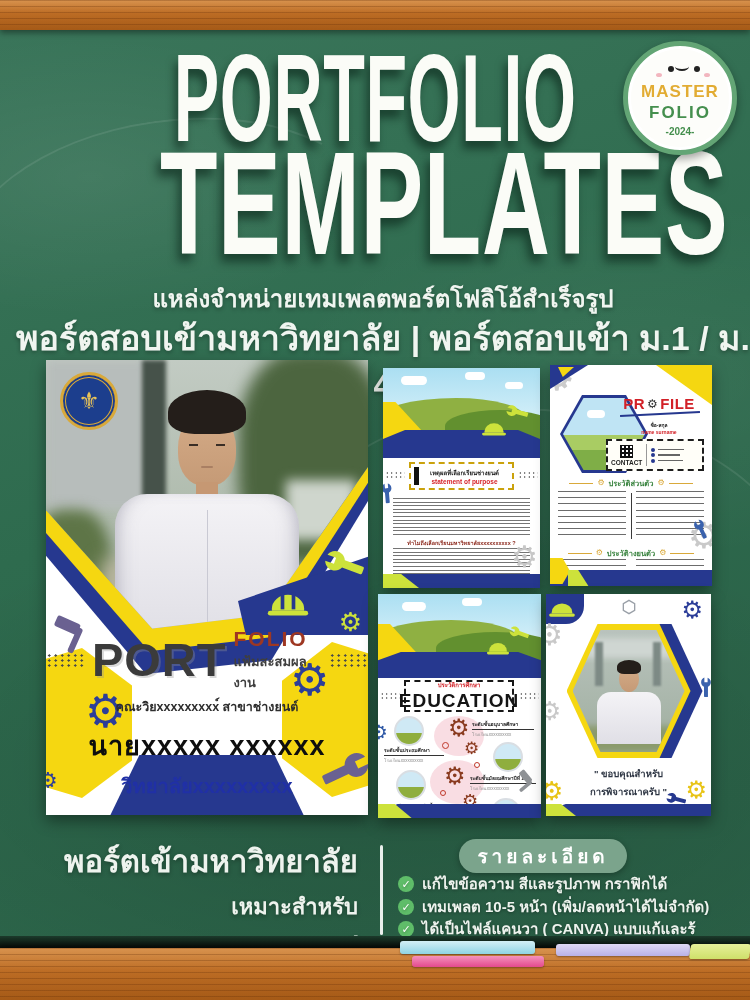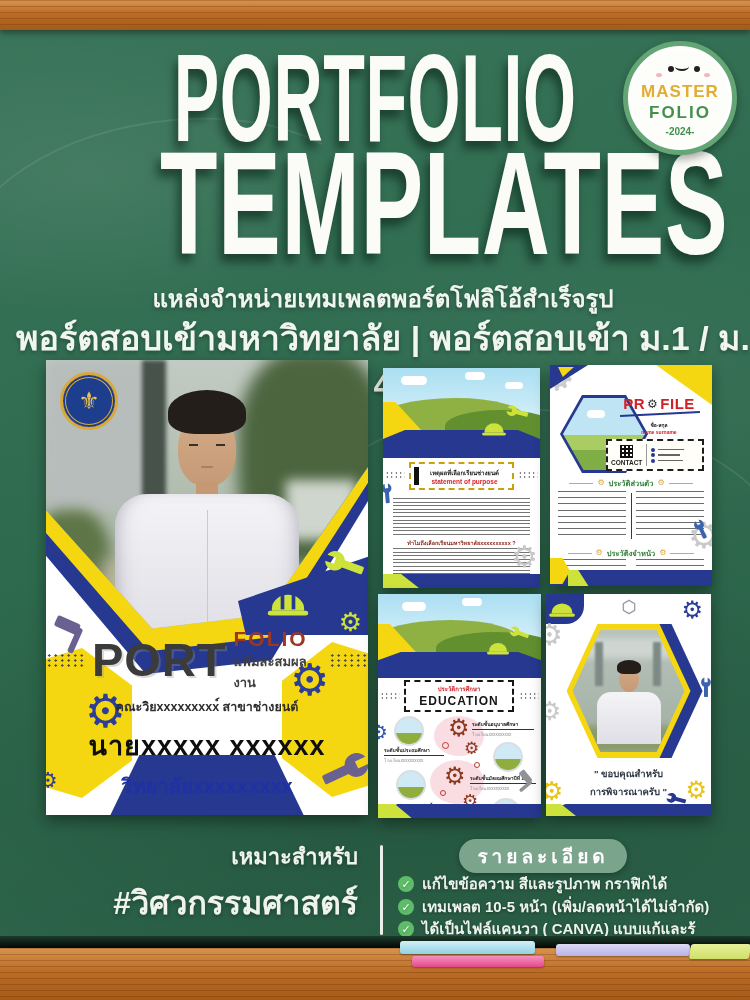--- a/index.html
+++ b/index.html
@@ -318,21 +318,21 @@
       <span>ประวัติส่วนตัว</span>
       <span class="g" style="position:static;font-size:8px;color:#d9a93a;">⚙</span>
       <div class="orn-line"></div>
     </div>
     <div class="flines" style="left:8px;top:126px;width:68px;height:50px;"></div>
     <div class="flines" style="right:8px;top:126px;width:68px;height:50px;"></div>
     <div style="position:absolute;left:50%;top:128px;width:1px;height:46px;background:#3a3a3a;"></div>
     <div class="sec" style="top:182px;">
       <div class="orn-line"></div>
       <span class="g" style="position:static;font-size:8px;color:#d9a93a;">⚙</span>
-      <span>ประวัติงจำหนัว</span>
+      <span>ประวัติางยนตัว</span>
       <span class="g" style="position:static;font-size:8px;color:#d9a93a;">⚙</span>
       <div class="orn-line"></div>
     </div>
     <div class="flines" style="left:8px;top:194px;width:68px;height:18px;"></div>
     <div class="flines" style="right:8px;top:194px;width:68px;height:18px;"></div>
     <span class="g" style="right:-8px;bottom:32px;font-size:36px;color:#c9c9c9;">⚙</span>
     <svg viewBox="0 0 24 24" style="position:absolute;right:2px;bottom:48px;width:18px;height:18px;transform:rotate(20deg);">
         <path fill="#3a62ad" d="M22.7 19l-9.1-9.1c.9-2.3.4-5-1.5-6.9-2-2-5-2.4-7.4-1.3L9 6 6 9 1.6 4.7C.4 7.1.9 10.1 2.9 12.1c1.9 1.9 4.6 2.4 6.9 1.5l9.1 9.1c.4.4 1 .4 1.4 0l2.3-2.3c.5-.4.5-1.1.1-1.4z"></path>
       </svg>
     <div class="botband" style="height:16px;"></div>
@@ -351,21 +351,21 @@
     <div class="navyband" style="top:58px;height:26px;"></div>
     <svg viewBox="0 0 24 17" style="position:absolute;left:108px;top:44px;width:24px;height:18px;">
         <path fill="#cde23b" d="M3.2 12.2a8.8 7.6 0 0 1 17.6 0v1.1H3.2z"></path>
         <rect fill="#cde23b" x="1" y="13.3" width="22" height="2.6" rx="1.3"></rect>
       </svg>
     <svg viewBox="0 0 24 24" style="position:absolute;left:132px;top:30px;width:18px;height:18px;transform:rotate(-25deg);">
         <path fill="#cde23b" d="M22.7 19l-9.1-9.1c.9-2.3.4-5-1.5-6.9-2-2-5-2.4-7.4-1.3L9 6 6 9 1.6 4.7C.4 7.1.9 10.1 2.9 12.1c1.9 1.9 4.6 2.4 6.9 1.5l9.1 9.1c.4.4 1 .4 1.4 0l2.3-2.3c.5-.4.5-1.1.1-1.4z"></path>
       </svg>
     <div class="dashbox" style="left:26px;top:86px;width:110px;height:32px;border-color:#161616;">
       <div style="font-size:6px;font-weight:bold;color:#d2242a;">ประวัติการศึกษา</div>
-      <div style="font-size:12px;font-weight:bold;color:#141414;letter-spacing:1px;">EDUCATION</div>
+      <div style="font-size:19px;font-weight:bold;color:#141414;letter-spacing:1px;">EDUCATION</div>
     </div>
     <div class="dots-s" style="left:2px;top:98px;width:20px;height:8px;"></div>
     <div class="dots-s" style="right:2px;top:98px;width:20px;height:8px;"></div>
     <div style="position:absolute;left:0;right:0;top:122px;bottom:16px;">
       <div class="pinkblob" style="left:56px;top:0;width:50px;height:40px;"></div>
       <div class="pinkblob" style="left:52px;top:44px;width:54px;height:44px;"></div>
       <span class="g" style="left:70px;top:0;font-size:24px;color:#8a3b20;">⚙</span>
       <span class="g" style="left:86px;top:24px;font-size:17px;color:#8a3b20;">⚙</span>
       <span class="g" style="left:66px;top:48px;font-size:24px;color:#8a3b20;">⚙</span>
       <span class="g" style="left:84px;top:76px;font-size:18px;color:#8a3b20;">⚙</span>
@@ -434,20 +434,21 @@
     <span class="g" style="right:4px;bottom:14px;font-size:24px;color:#e8c416;">⚙</span>
     <span class="g" style="left:-6px;bottom:12px;font-size:26px;color:#e8c416;">⚙</span>
     <svg viewBox="0 0 24 24" style="position:absolute;right:26px;bottom:8px;width:18px;height:18px;transform:rotate(-30deg);">
         <path fill="#26388f" d="M22.7 19l-9.1-9.1c.9-2.3.4-5-1.5-6.9-2-2-5-2.4-7.4-1.3L9 6 6 9 1.6 4.7C.4 7.1.9 10.1 2.9 12.1c1.9 1.9 4.6 2.4 6.9 1.5l9.1 9.1c.4.4 1 .4 1.4 0l2.3-2.3c.5-.4.5-1.1.1-1.4z"></path>
       </svg>
     <div class="botband" style="height:12px;"></div>
     <div class="botlime" style="width:50px;height:12px;"></div>
   </div>
 
   <div class="f-left">
+    <div class="f1">พอร์ตเข้ามหาวิทยาลัย</div>
     <div class="f2">เหมาะสำหรับ</div>
     <div class="f3">#วิศวกรรมศาสตร์</div>
   </div>
   <div class="f-div"></div>
   <div class="f-btn">รายละเอียด</div>
   <div class="f-row" style="top:872px;">
     <div class="chk">✓</div>
     <span>แก้ไขข้อความ สีและรูปภาพ กราฟิกได้</span>
   </div>
   <div class="f-row" style="top:895px;">

